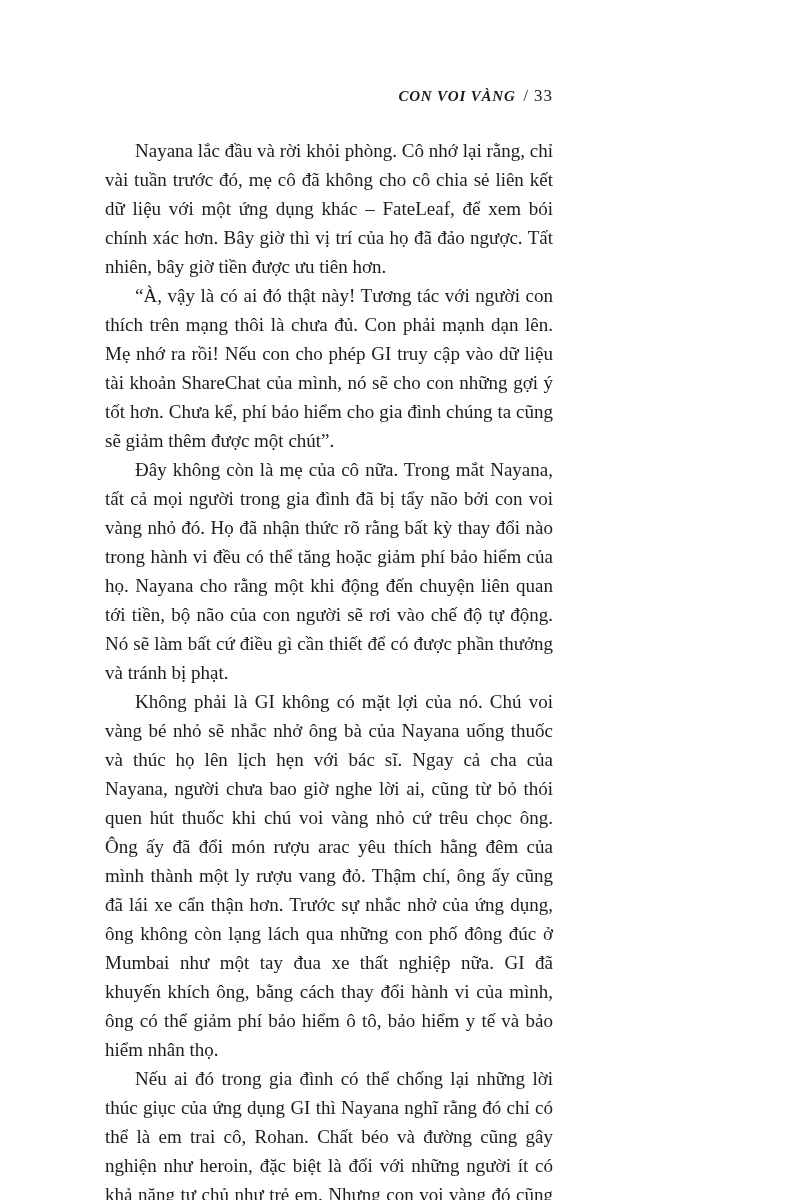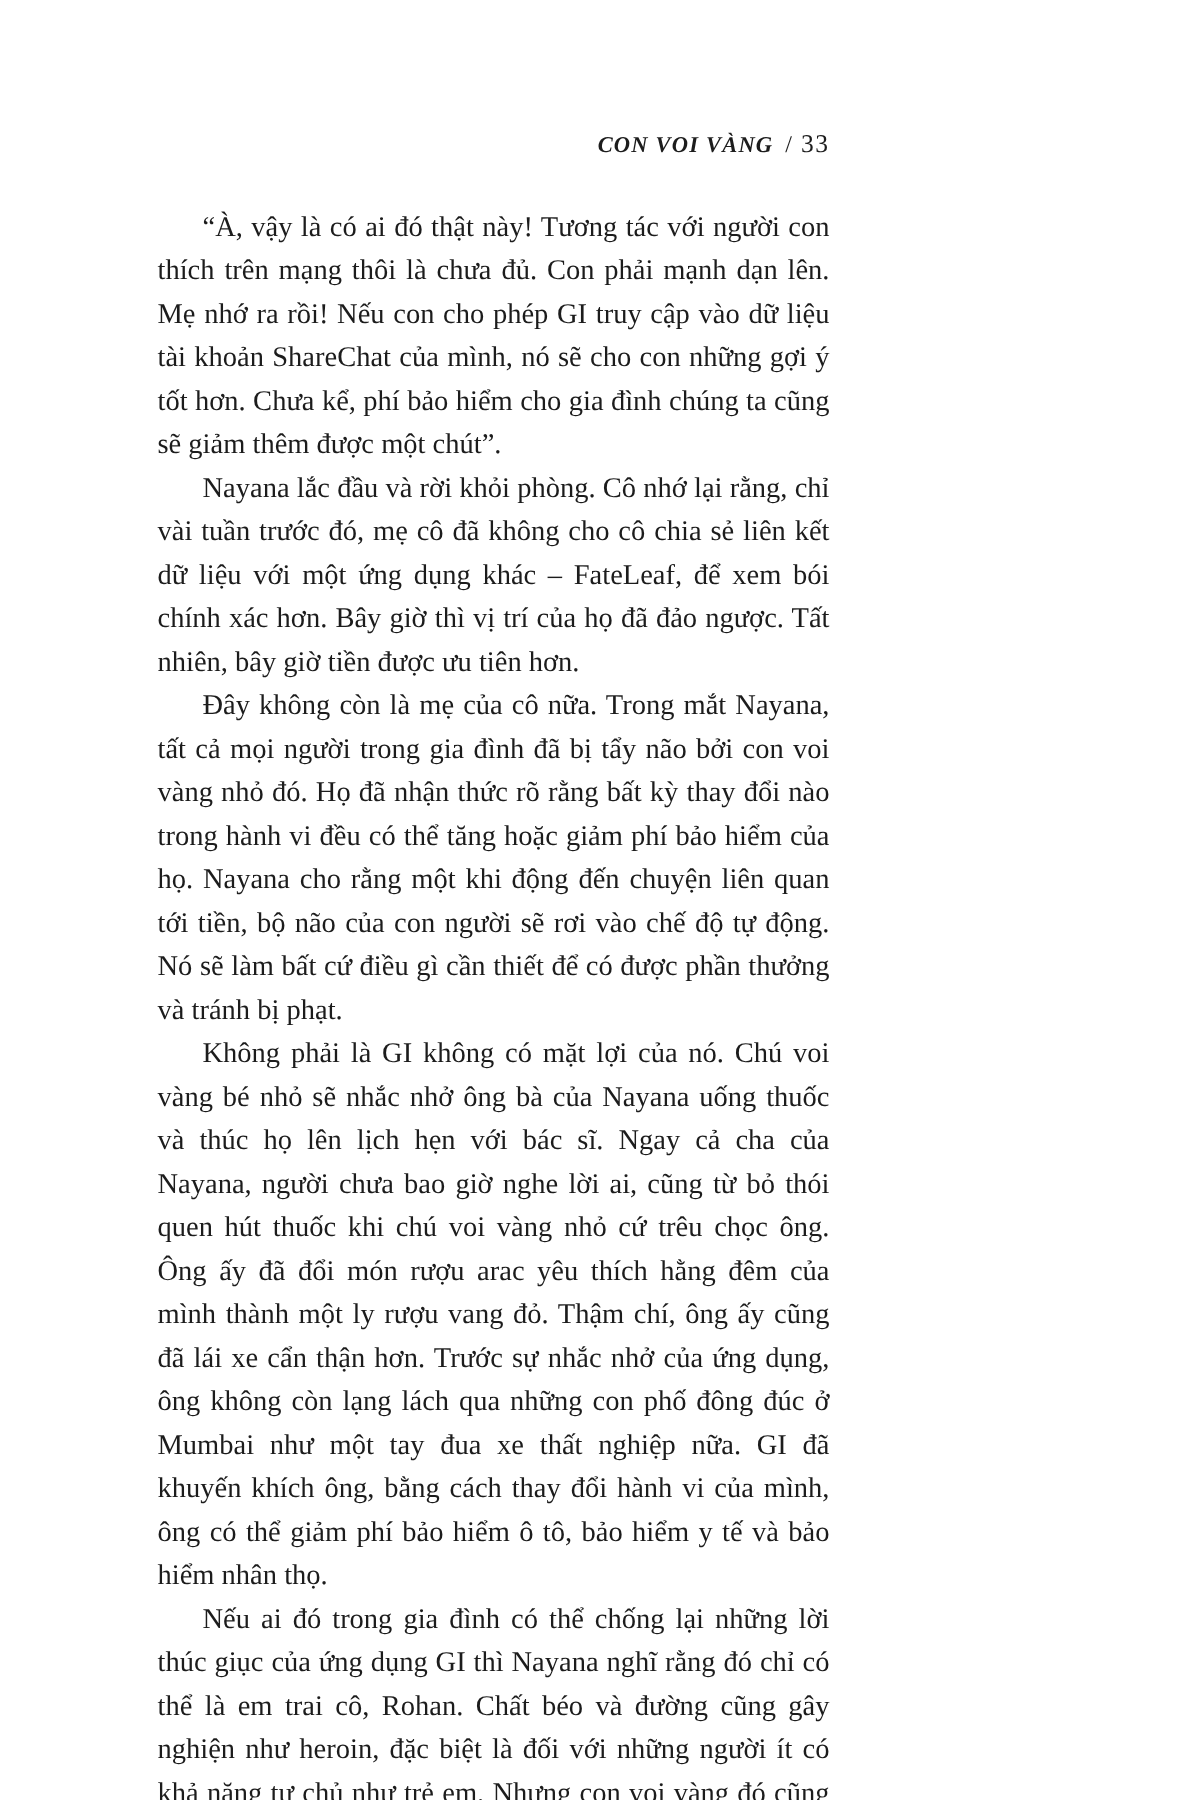--- a/index.html
+++ b/index.html
@@ -55,20 +55,20 @@
 </head>
 <body>
 
 <div class="book-page">
 
   <div class="running-header">
     <span class="header-title">CON VOI VÀNG</span><span class="header-sep">/</span><span class="header-page">33</span>
   </div>
 
   <div class="page-body">
+    <p>Nayana lắc đầu và rời khỏi phòng. Cô nhớ lại rằng, chỉ vài tuần trước đó, mẹ cô đã không cho cô chia sẻ liên kết dữ liệu với một ứng dụng khác – FateLeaf, để xem bói chính xác hơn. Bây giờ thì vị trí của họ đã đảo ngược. Tất nhiên, bây giờ tiền được ưu tiên hơn.</p>
     <p>“À, vậy là có ai đó thật này! Tương tác với người con thích trên mạng thôi là chưa đủ. Con phải mạnh dạn lên. Mẹ nhớ ra rồi! Nếu con cho phép GI truy cập vào dữ liệu tài khoản ShareChat của mình, nó sẽ cho con những gợi ý tốt hơn. Chưa kể, phí bảo hiểm cho gia đình chúng ta cũng sẽ giảm thêm được một chút”.</p>
-    <p>Nayana lắc đầu và rời khỏi phòng. Cô nhớ lại rằng, chỉ vài tuần trước đó, mẹ cô đã không cho cô chia sẻ liên kết dữ liệu với một ứng dụng khác – FateLeaf, để xem bói chính xác hơn. Bây giờ thì vị trí của họ đã đảo ngược. Tất nhiên, bây giờ tiền được ưu tiên hơn.</p>
     <p>Đây không còn là mẹ của cô nữa. Trong mắt Nayana, tất cả mọi người trong gia đình đã bị tẩy não bởi con voi vàng nhỏ đó. Họ đã nhận thức rõ rằng bất kỳ thay đổi nào trong hành vi đều có thể tăng hoặc giảm phí bảo hiểm của họ. Nayana cho rằng một khi động đến chuyện liên quan tới tiền, bộ não của con người sẽ rơi vào chế độ tự động. Nó sẽ làm bất cứ điều gì cần thiết để có được phần thưởng và tránh bị phạt.</p>
     <p>Không phải là GI không có mặt lợi của nó. Chú voi vàng bé nhỏ sẽ nhắc nhở ông bà của Nayana uống thuốc và thúc họ lên lịch hẹn với bác sĩ. Ngay cả cha của Nayana, người chưa bao giờ nghe lời ai, cũng từ bỏ thói quen hút thuốc khi chú voi vàng nhỏ cứ trêu chọc ông. Ông ấy đã đổi món rượu arac yêu thích hằng đêm của mình thành một ly rượu vang đỏ. Thậm chí, ông ấy cũng đã lái xe cẩn thận hơn. Trước sự nhắc nhở của ứng dụng, ông không còn lạng lách qua những con phố đông đúc ở Mumbai như một tay đua xe thất nghiệp nữa. GI đã khuyến khích ông, bằng cách thay đổi hành vi của mình, ông có thể giảm phí bảo hiểm ô tô, bảo hiểm y tế và bảo hiểm nhân thọ.</p>
     <p>Nếu ai đó trong gia đình có thể chống lại những lời thúc giục của ứng dụng GI thì Nayana nghĩ rằng đó chỉ có thể là em trai cô, Rohan. Chất béo và đường cũng gây nghiện như heroin, đặc biệt là đối với những người ít có khả năng tự chủ như trẻ em. Nhưng con voi vàng đó cũng đã thay đổi em ấy. Ngay cả khi một cậu bé tám tuổi</p>
   </div>
 
 </div>
 
 </body></html>

